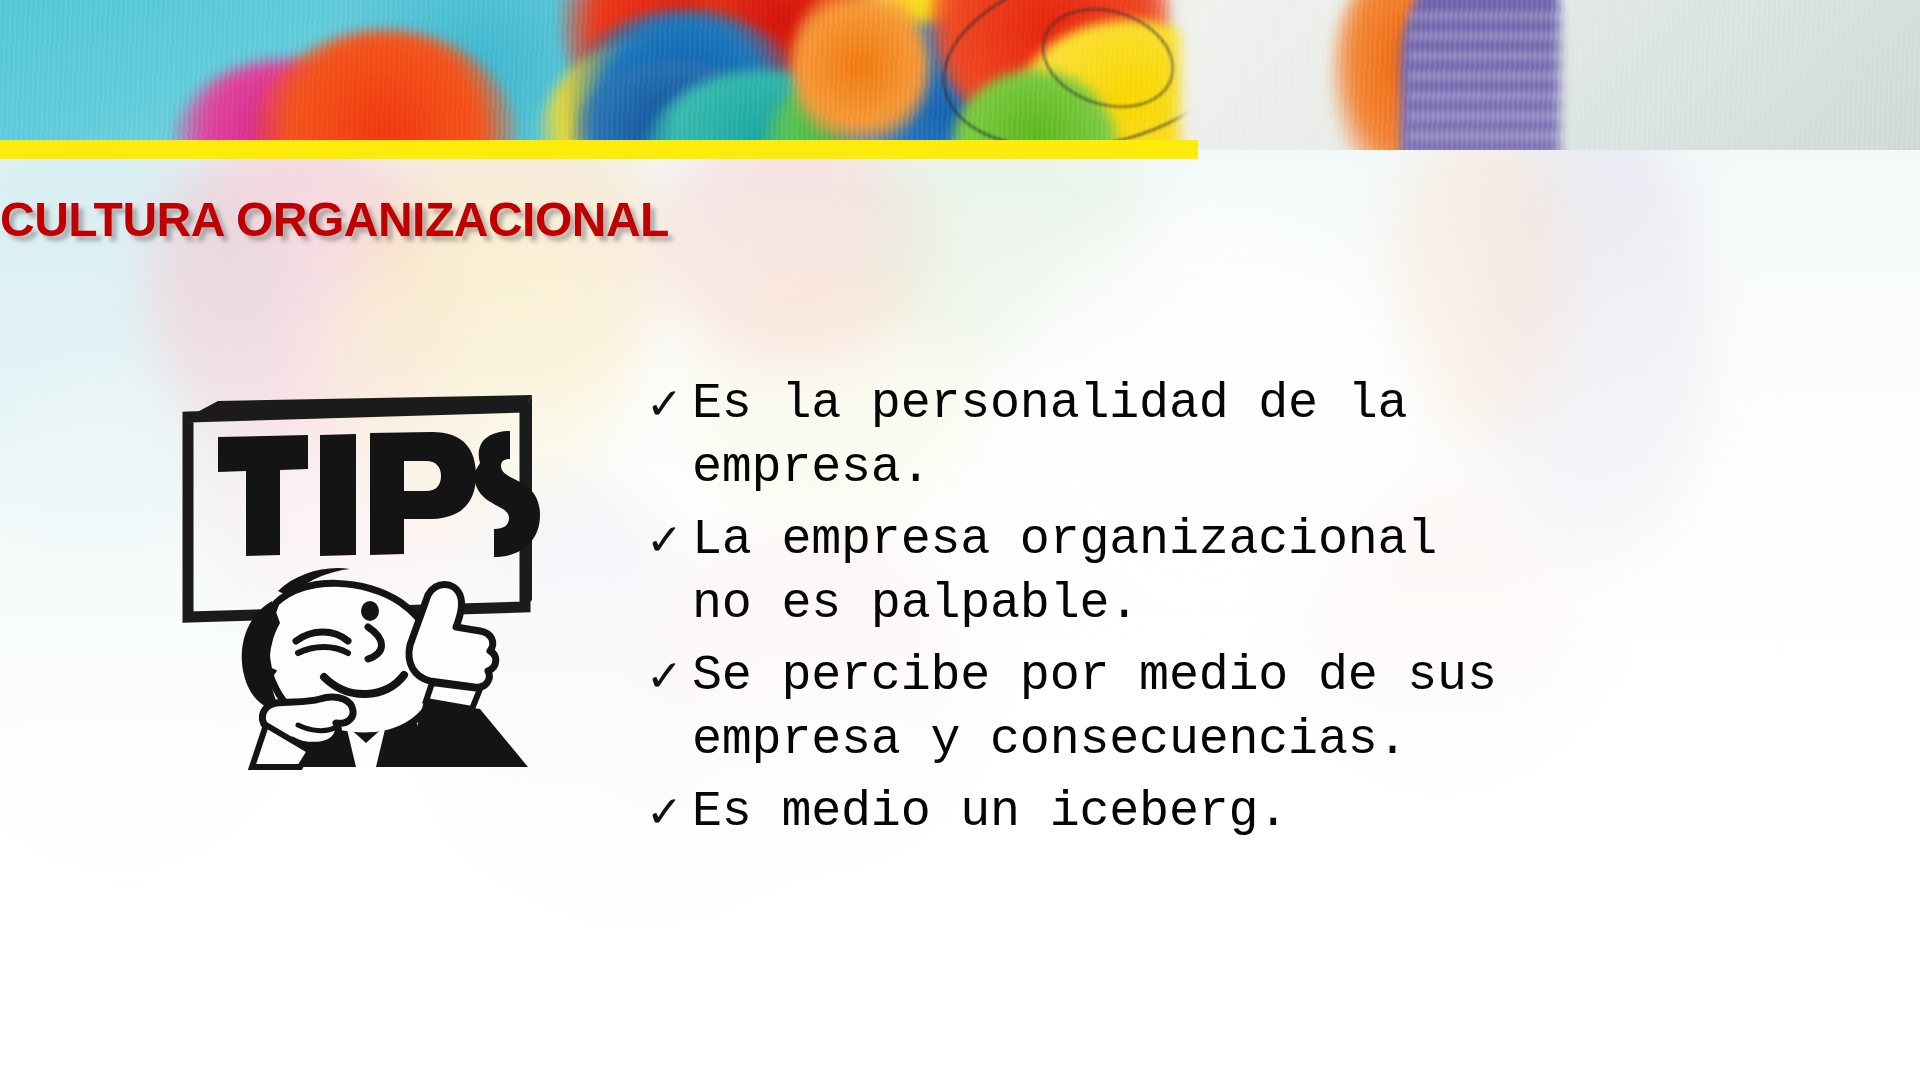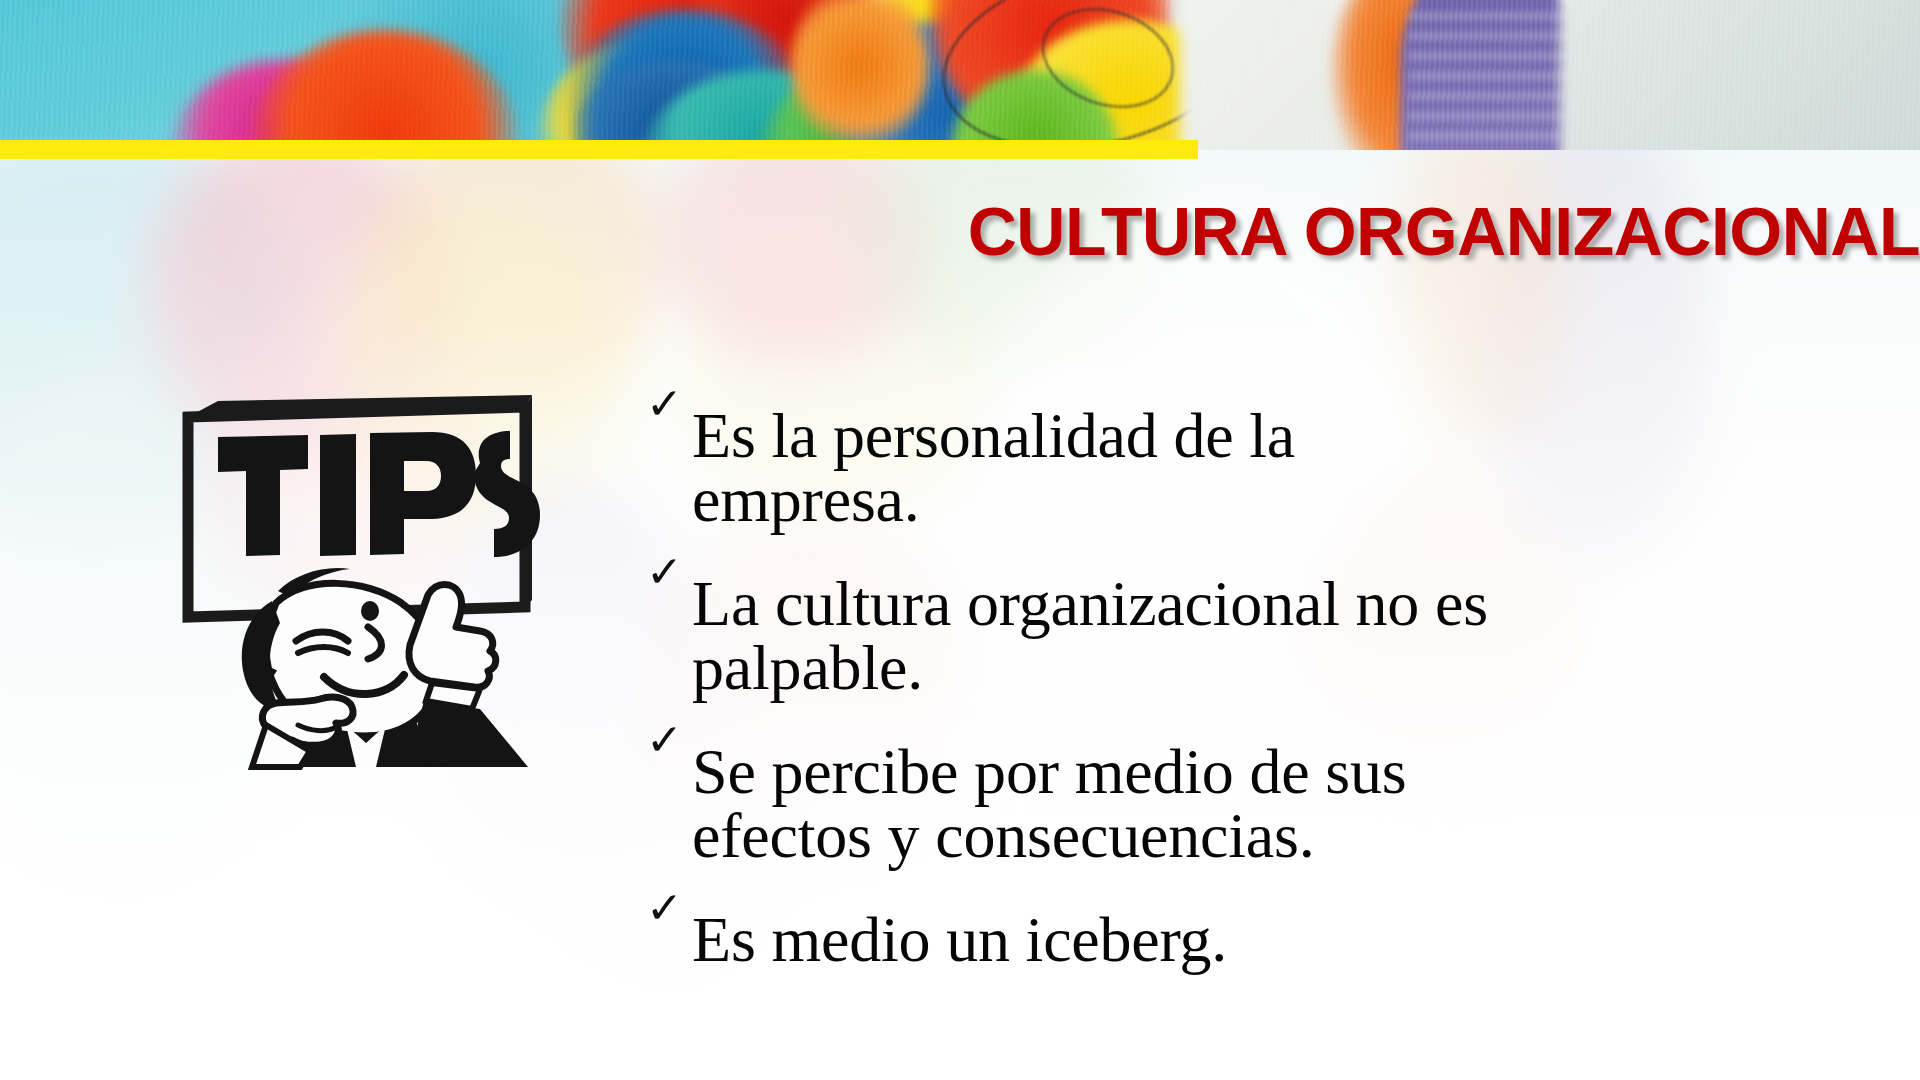--- a/index.html
+++ b/index.html
@@ -226,24 +226,24 @@
     width: 1198px; height: 19px;
     background: #ffeb0a;
     z-index: 6;
   }
 
   
   .title {
     position: absolute;
     left: 0; top: 192px;
     width: 1920px;
-    text-align: right;
+    text-align: left;
     font-family: "Liberation Sans", sans-serif;
     font-weight: bold;
-    font-size: 68px;
+    font-size: 48px;
     letter-spacing: -0.5px;
     color: #c00000;
     text-shadow: 5px 5px 4px rgba(120,120,120,.55);
     z-index: 8;
     white-space: nowrap;
   }
 
   
   .tips {
     position: absolute;
@@ -270,26 +270,25 @@
     width: 46px;
     font-size: 44px;
     line-height: 64px;
     color: #111111;
     font-family: "DejaVu Sans", sans-serif;
     text-align: left;
     padding-left: 6px;
   }
   .bullet .btxt {
     flex: 1 1 auto;
-    font-family: Liberation Serif, serif;
-    font-size: 64px;
+    font-family: Liberation Mono, monospace;
+    font-size: 50px;
     line-height: 64px;
     color: #060606;
     letter-spacing: -0.2px;
-    margin-top: 32px;
   }
 </style>
 </head>
 <body>
 
 <div class="slide">
 
   <div class="body-bg">
     <div class="ghost g-teal-l"></div>
     <div class="ghost g-teal-l2"></div>
@@ -403,26 +402,26 @@
 
   <div class="bullets">
 
     <div class="bullet">
       <span class="chk">✓</span>
       <span class="btxt">Es la personalidad de la empresa.</span>
     </div>
 
     <div class="bullet">
       <span class="chk">✓</span>
-      <span class="btxt">La cultura organizacional no es palpable.</span>
+      <span class="btxt">La empresa organizacional no es palpable.</span>
     </div>
 
     <div class="bullet">
       <span class="chk">✓</span>
-      <span class="btxt">Se percibe por medio de sus efectos y consecuencias.</span>
+      <span class="btxt">Se percibe por medio de sus empresa y consecuencias.</span>
     </div>
 
     <div class="bullet">
       <span class="chk">✓</span>
       <span class="btxt">Es medio un iceberg.</span>
     </div>
 
   </div>
 
 </div>

